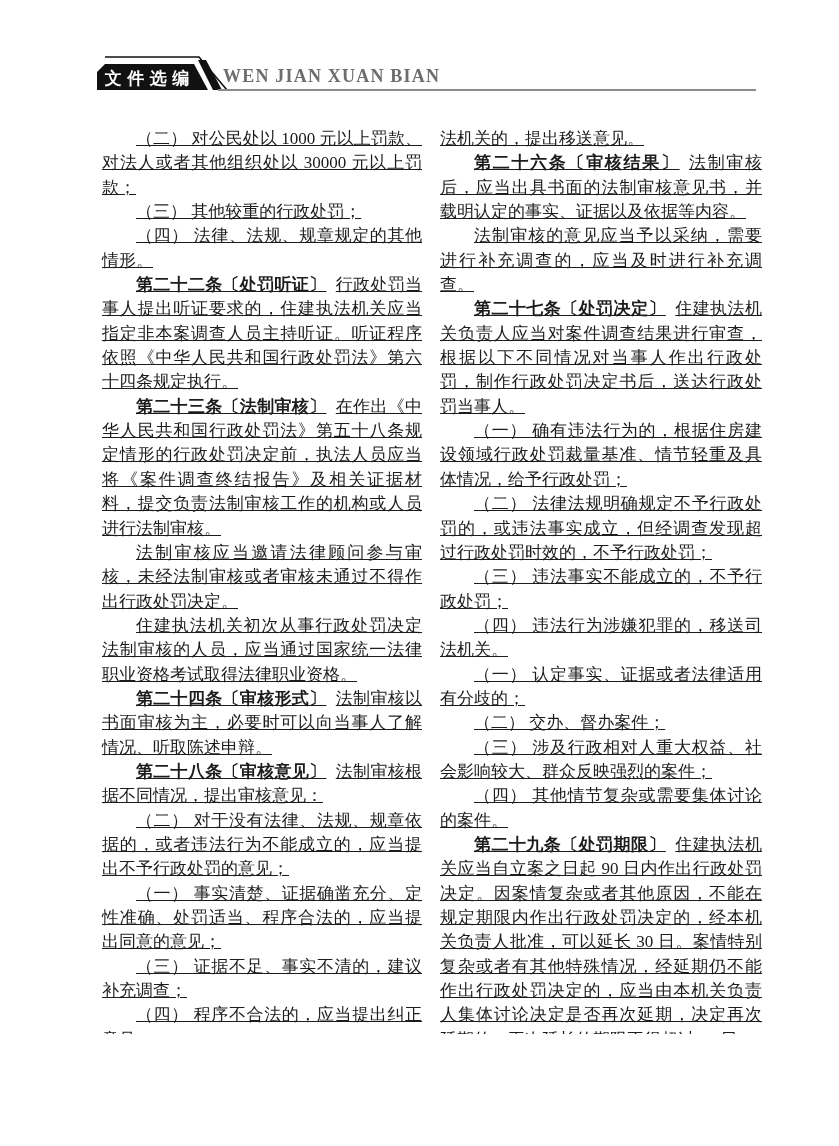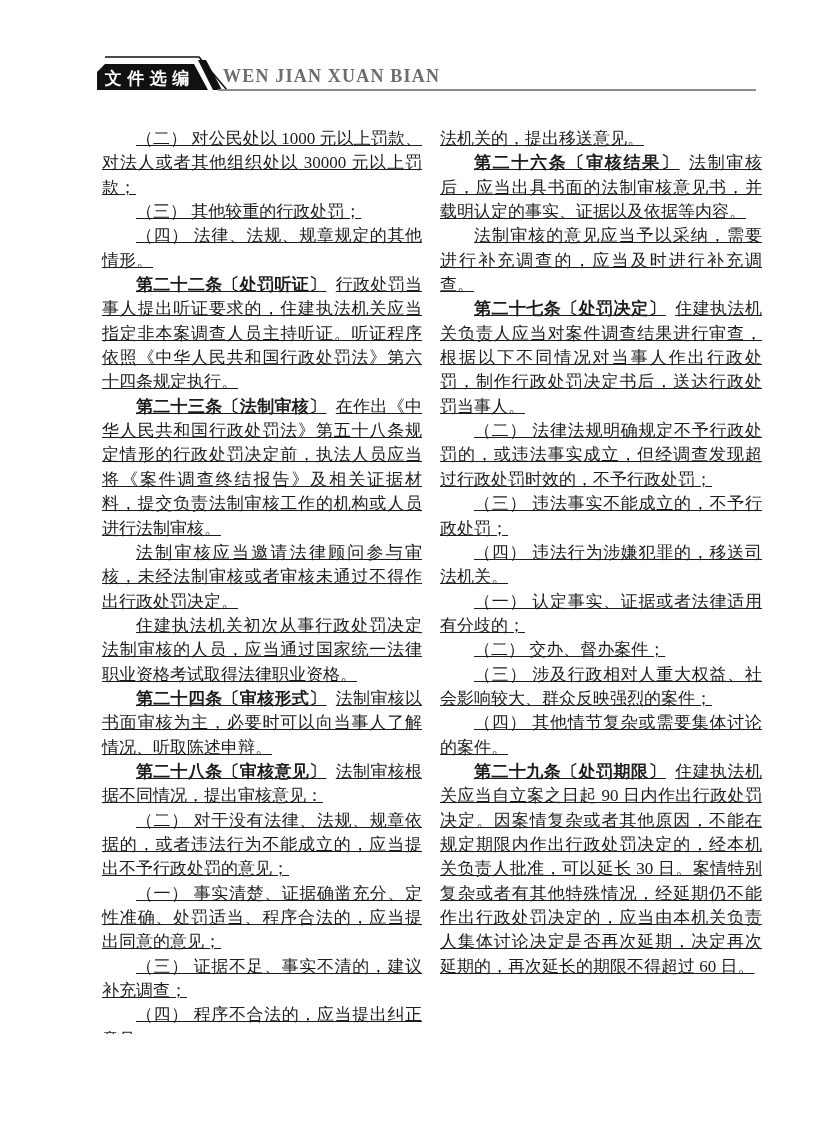--- a/index.html
+++ b/index.html
@@ -92,20 +92,21 @@
       <p class="para"><span>（四） 程序不合法的，应当提出纠正意见；</span></p>
       <p class="para"><span>（五） 裁量明显失当的，提出调整裁量幅度的意见；</span></p>
       <p class="para"><span>（六） 法律法规明确规定不予行政处罚的，提出不予行政处罚的意见；</span></p>
     </div>
 
   <div class="column column-right">
       <p class="para no-indent"><span>法机关的，提出移送意见。</span></p>
       <p class="para"><b class="lead">第二十六条〔审核结果〕</b><span>法制审核后，应当出具书面的法制审核意见书，并载明认定的事实、证据以及依据等内容。</span></p>
       <p class="para"><span>法制审核的意见应当予以采纳，需要进行补充调查的，应当及时进行补充调查。</span></p>
       <p class="para"><b class="lead">第二十七条〔处罚决定〕</b><span>住建执法机关负责人应当对案件调查结果进行审查，根据以下不同情况对当事人作出行政处罚，制作行政处罚决定书后，送达行政处罚当事人。</span></p>
+      <p class="para"><span>（一） 确有违法行为的，根据住房建设领域行政处罚裁量基准、情节轻重及具体情况，给予行政处罚；</span></p>
       <p class="para"><span>（二） 法律法规明确规定不予行政处罚的，或违法事实成立，但经调查发现超过行政处罚时效的，不予行政处罚；</span></p>
       <p class="para"><span>（三） 违法事实不能成立的，不予行政处罚；</span></p>
       <p class="para"><span>（四） 违法行为涉嫌犯罪的，移送司法机关。</span></p>
       <p class="para"><span>（一） 认定事实、证据或者法律适用有分歧的；</span></p>
       <p class="para"><span>（二） 交办、督办案件；</span></p>
       <p class="para"><span>（三） 涉及行政相对人重大权益、社会影响较大、群众反映强烈的案件；</span></p>
       <p class="para"><span>（四） 其他情节复杂或需要集体讨论的案件。</span></p>
       <p class="para"><b class="lead">第二十九条〔处罚期限〕</b><span>住建执法机关应当自立案之日起 90 日内作出行政处罚决定。因案情复杂或者其他原因，不能在规定期限内作出行政处罚决定的，经本机关负责人批准，可以延长 30 日。案情特别复杂或者有其他特殊情况，经延期仍不能作出行政处罚决定的，应当由本机关负责人集体讨论决定是否再次延期，决定再次延期的，再次延长的期限不得超过 60 日。</span></p>
     </div>
 

